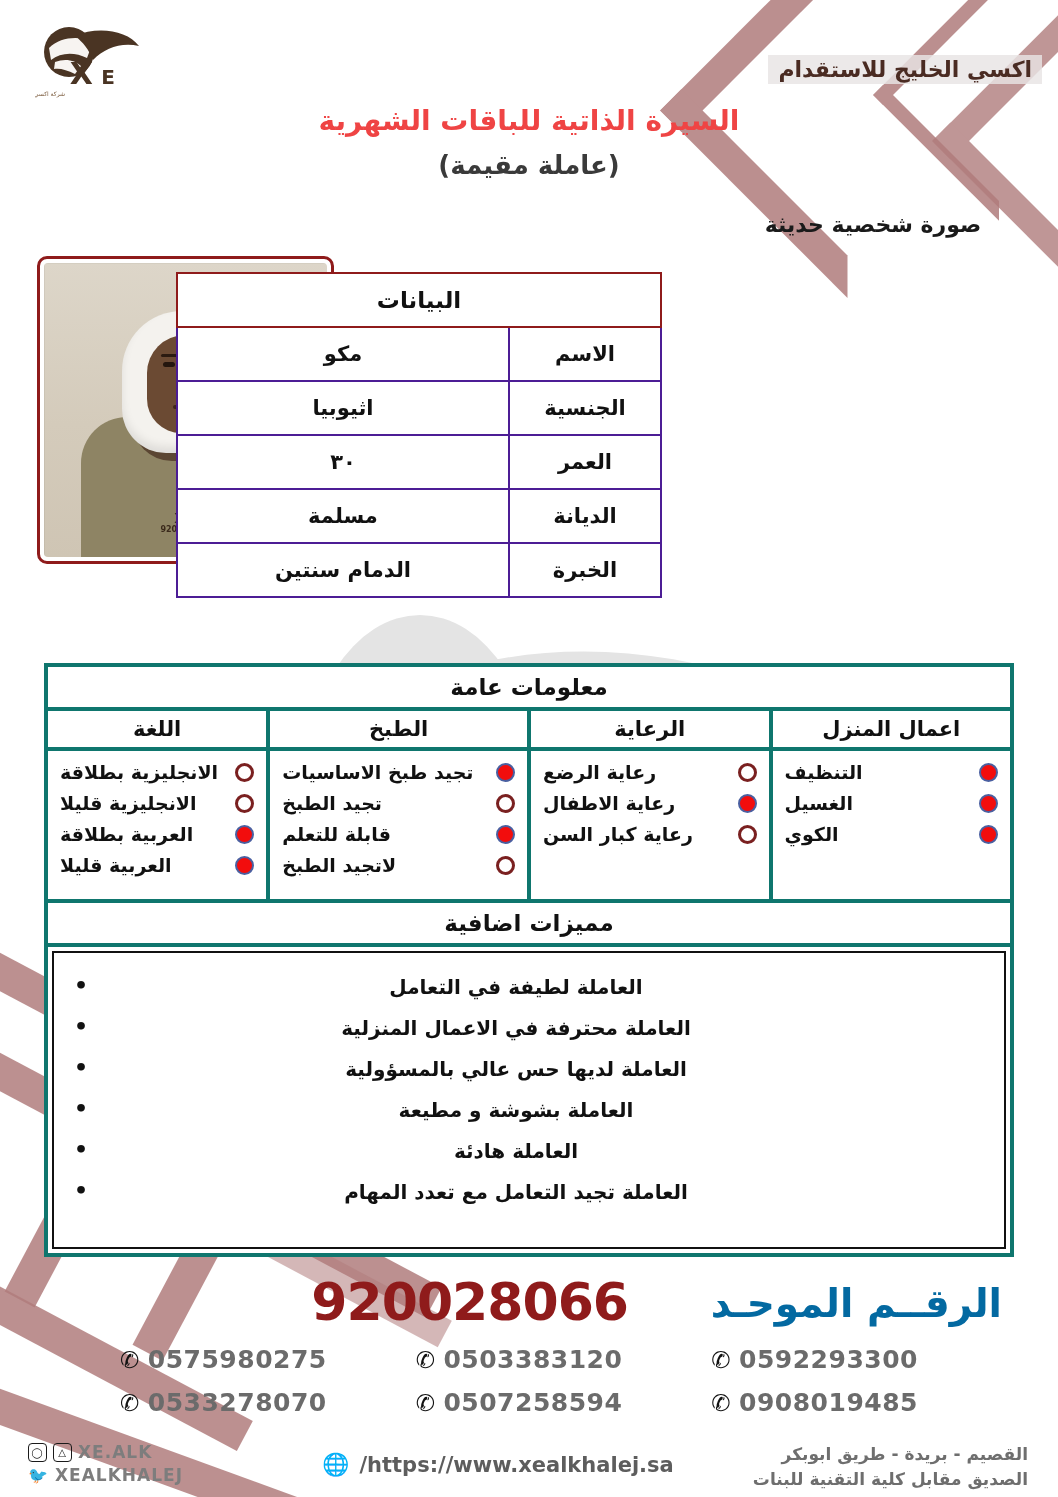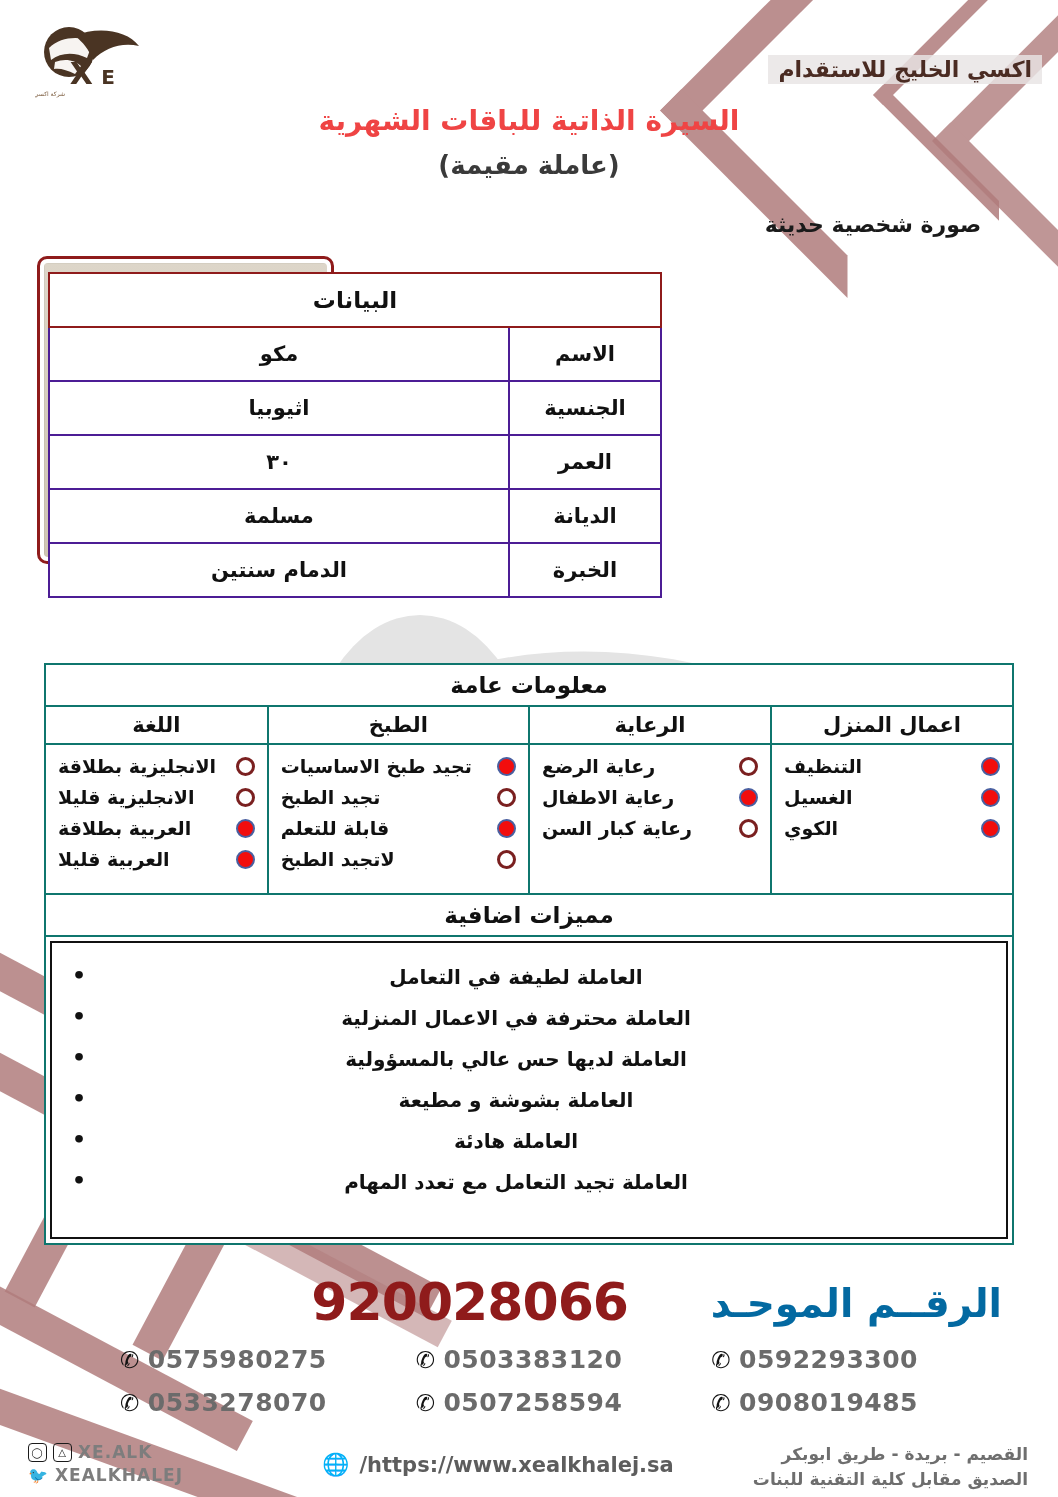--- a/index.html
+++ b/index.html
@@ -62,31 +62,31 @@
   .ph-nose{position:absolute;left:50%;transform:translateX(-50%);bottom:40px;
     width:14px;height:18px;background:#5b3d29;border-radius:0 0 8px 8px;}
   .ph-mouth{position:absolute;left:50%;transform:translateX(-50%);bottom:24px;
     width:26px;height:4px;background:#3e2518;border-radius:3px;}
   .ph-logo{position:absolute;left:50%;transform:translateX(-50%);bottom:22px;
     text-align:center;color:#3b2a1c;font-size:8px;font-weight:bold;line-height:1.1;}
   .ph-logo .big{font-size:14px;letter-spacing:1px;}
 
   
   table{border-collapse:collapse;}
-  .data-table{position:absolute;right:396px;top:272px;width:614px;z-index:3;
+  .data-table{position:absolute;right:396px;top:272px;width:486px;z-index:3;
     background:#fff;border:2px solid #8f1b1b;}
   .data-table td{border:2px solid #4c1d95;font-size:21px;font-weight:bold;color:#111;
     padding:6px 10px;height:40px;}
   .data-table .dt-head{border:2px solid #8f1b1b;text-align:center;font-size:23px;}
   .data-table .dt-label{width:130px;text-align:center;}
   .data-table .dt-value{text-align:center;}
 
   
   .info-table{position:absolute;right:44px;top:663px;width:970px;z-index:3;background:#fff;}
-  .info-table td{border:2px solid #0f766e;color:#111;}
+  .info-table td{border:4px solid #0f766e;color:#111;}
   .it-title{text-align:center;font-size:23px;font-weight:bold;padding:7px 0;}
   .it-colhead{text-align:center;font-size:21px;font-weight:bold;padding:6px 0;}
   .it-cell{vertical-align:top;padding:10px 12px 14px;}
   .opt{display:flex;align-items:center;justify-content:flex-start;gap:8px;
     margin:0 0 9px;font-size:19px;font-weight:bold;color:#111;white-space:nowrap;}
   .opt .lbl{flex:1;text-align:left;}
   .dot{width:19px;height:19px;border-radius:50%;box-sizing:border-box;flex:0 0 auto;}
   .dot.on{background:#f20d0d;border:2px solid #4a5fa0;}
   .dot.off{background:#fff;border:3px solid #7a2020;}
 

